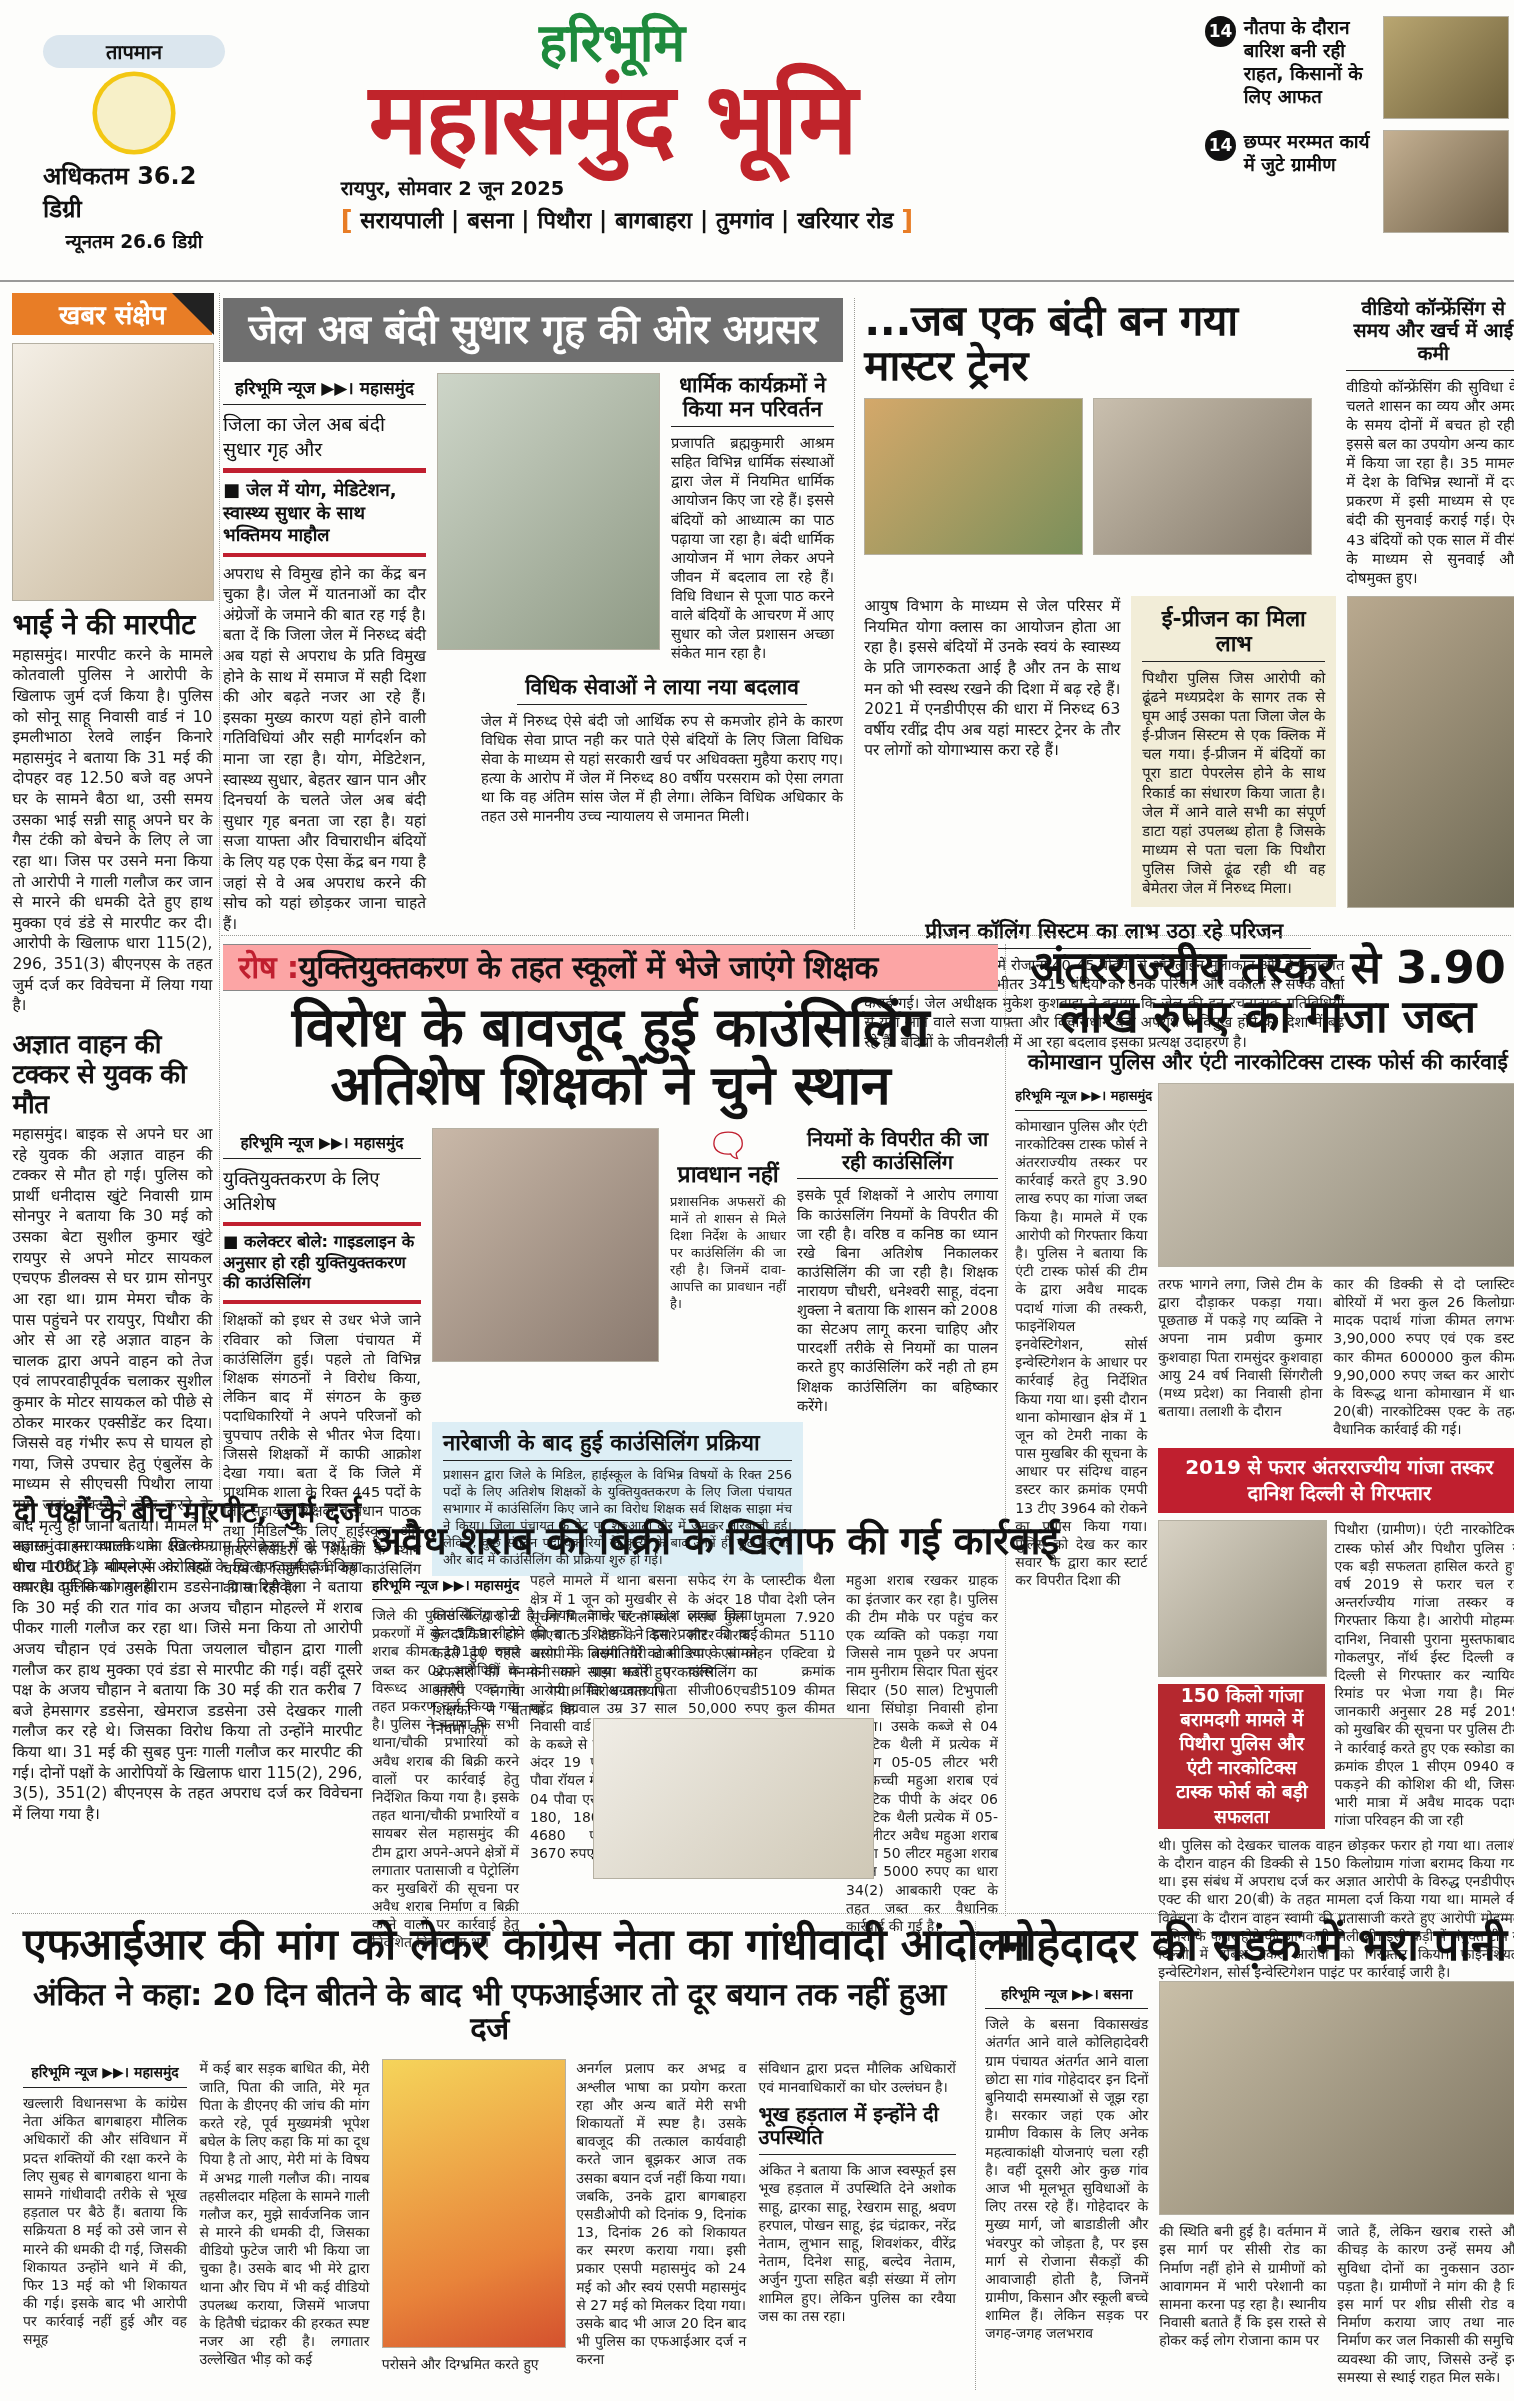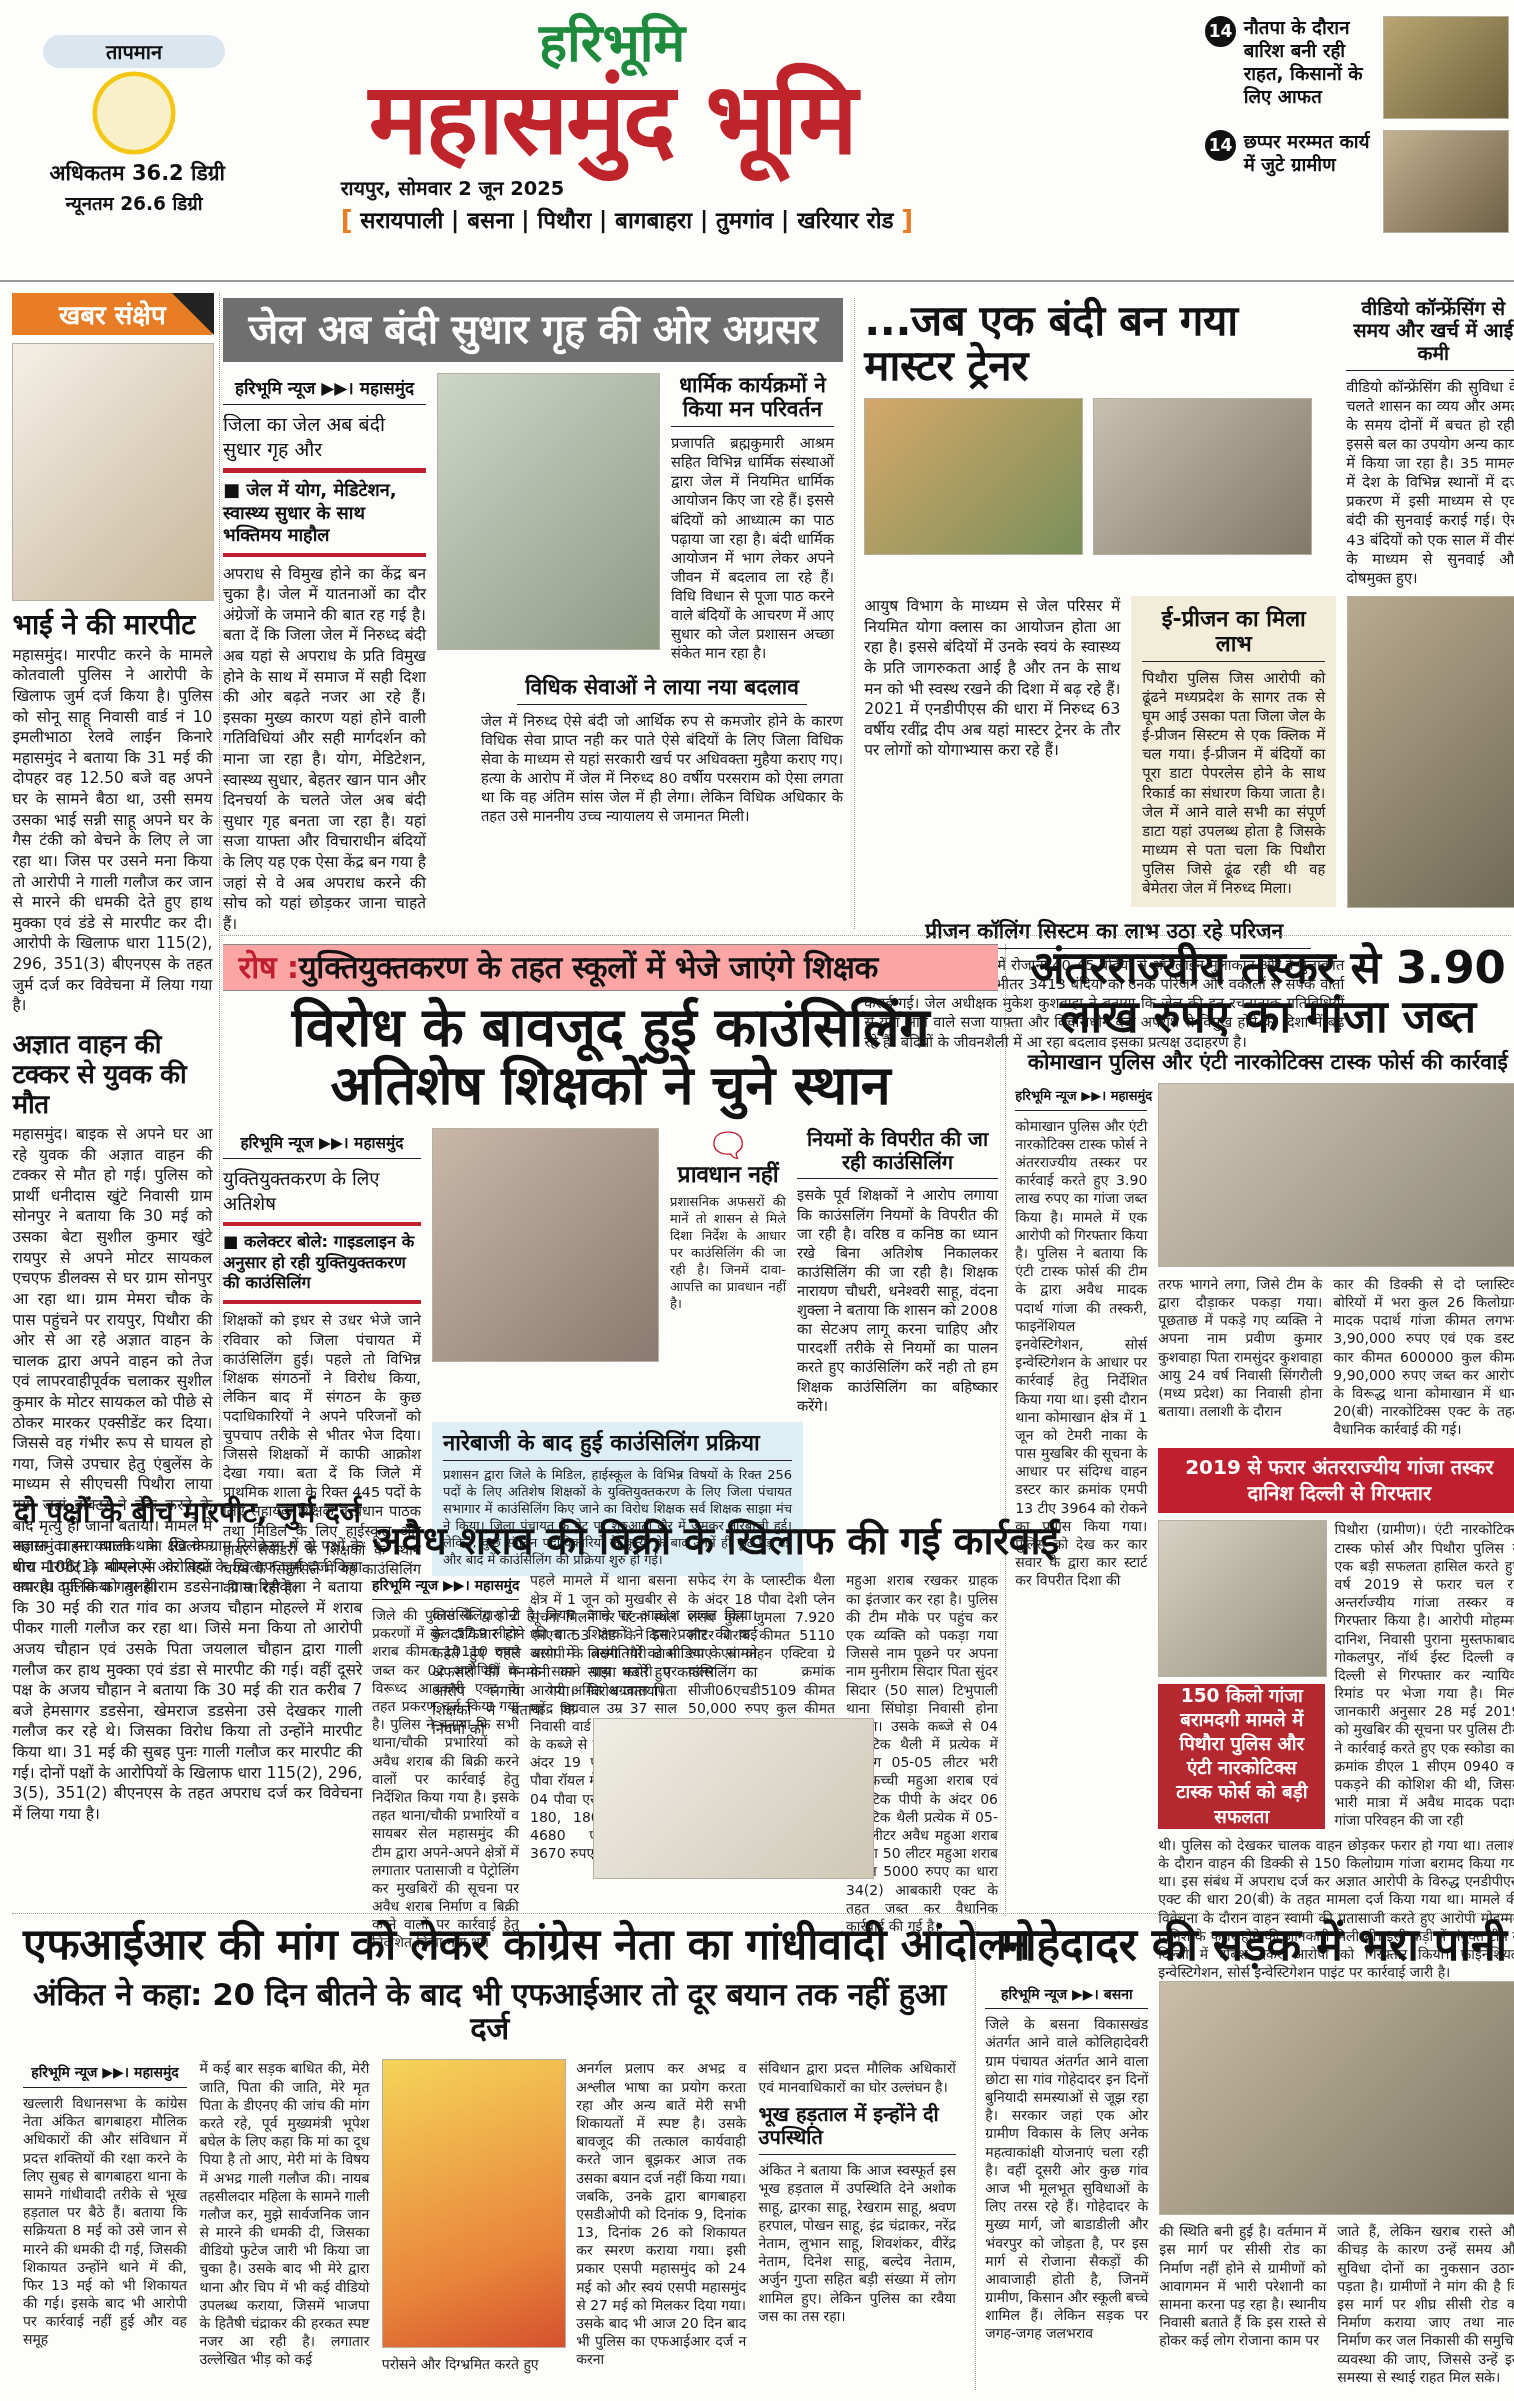--- a/index.html
+++ b/index.html
@@ -40,21 +40,21 @@
   .bubble{color:#c01f2f;font-size:34px;line-height:1;}
 </style>
 </head>
 <body>
 
 <div id="page">
 
   <div class="abs" style="left:43px;top:35px;width:182px;">
     <div class="pill">तापमान</div>
     <div class="sun"></div>
-    <div style="font-weight:bold;font-size:21px;text-align:right;">अधिकतम 36.2 डिग्री</div>
+    <div style="font-weight:bold;font-size:24px;text-align:left;">अधिकतम 36.2 डिग्री</div>
     <div style="font-weight:bold;font-size:18.6px;text-align:center;margin-top:4.6px;">न्यूनतम 26.6 डिग्री</div>
   </div>
 
   <div class="abs" style="left:333px;top:15.5px;width:558px;text-align:center;">
     <div style="font-weight:bold;font-size:53px;color:#1e8a3c;line-height:1;">हरिभूमि</div>
     <div style="font-weight:bold;font-size:99px;color:#c0242b;line-height:1.02;letter-spacing:-2.3px;">महासमुंद भूमि</div>
     <div style="font-weight:bold;font-size:19.4px;text-align:left;margin:4.6px 0 3.1px 7.7px;">रायपुर, सोमवार 2 जून 2025</div>
     <div style="display:flex;align-items:center;gap:7.7px;">
       <div style="flex:1;height:11px;background:#b9b9b5;"></div>
       <span style="color:#e87d26;font-weight:bold;font-size:26px;">[</span>

